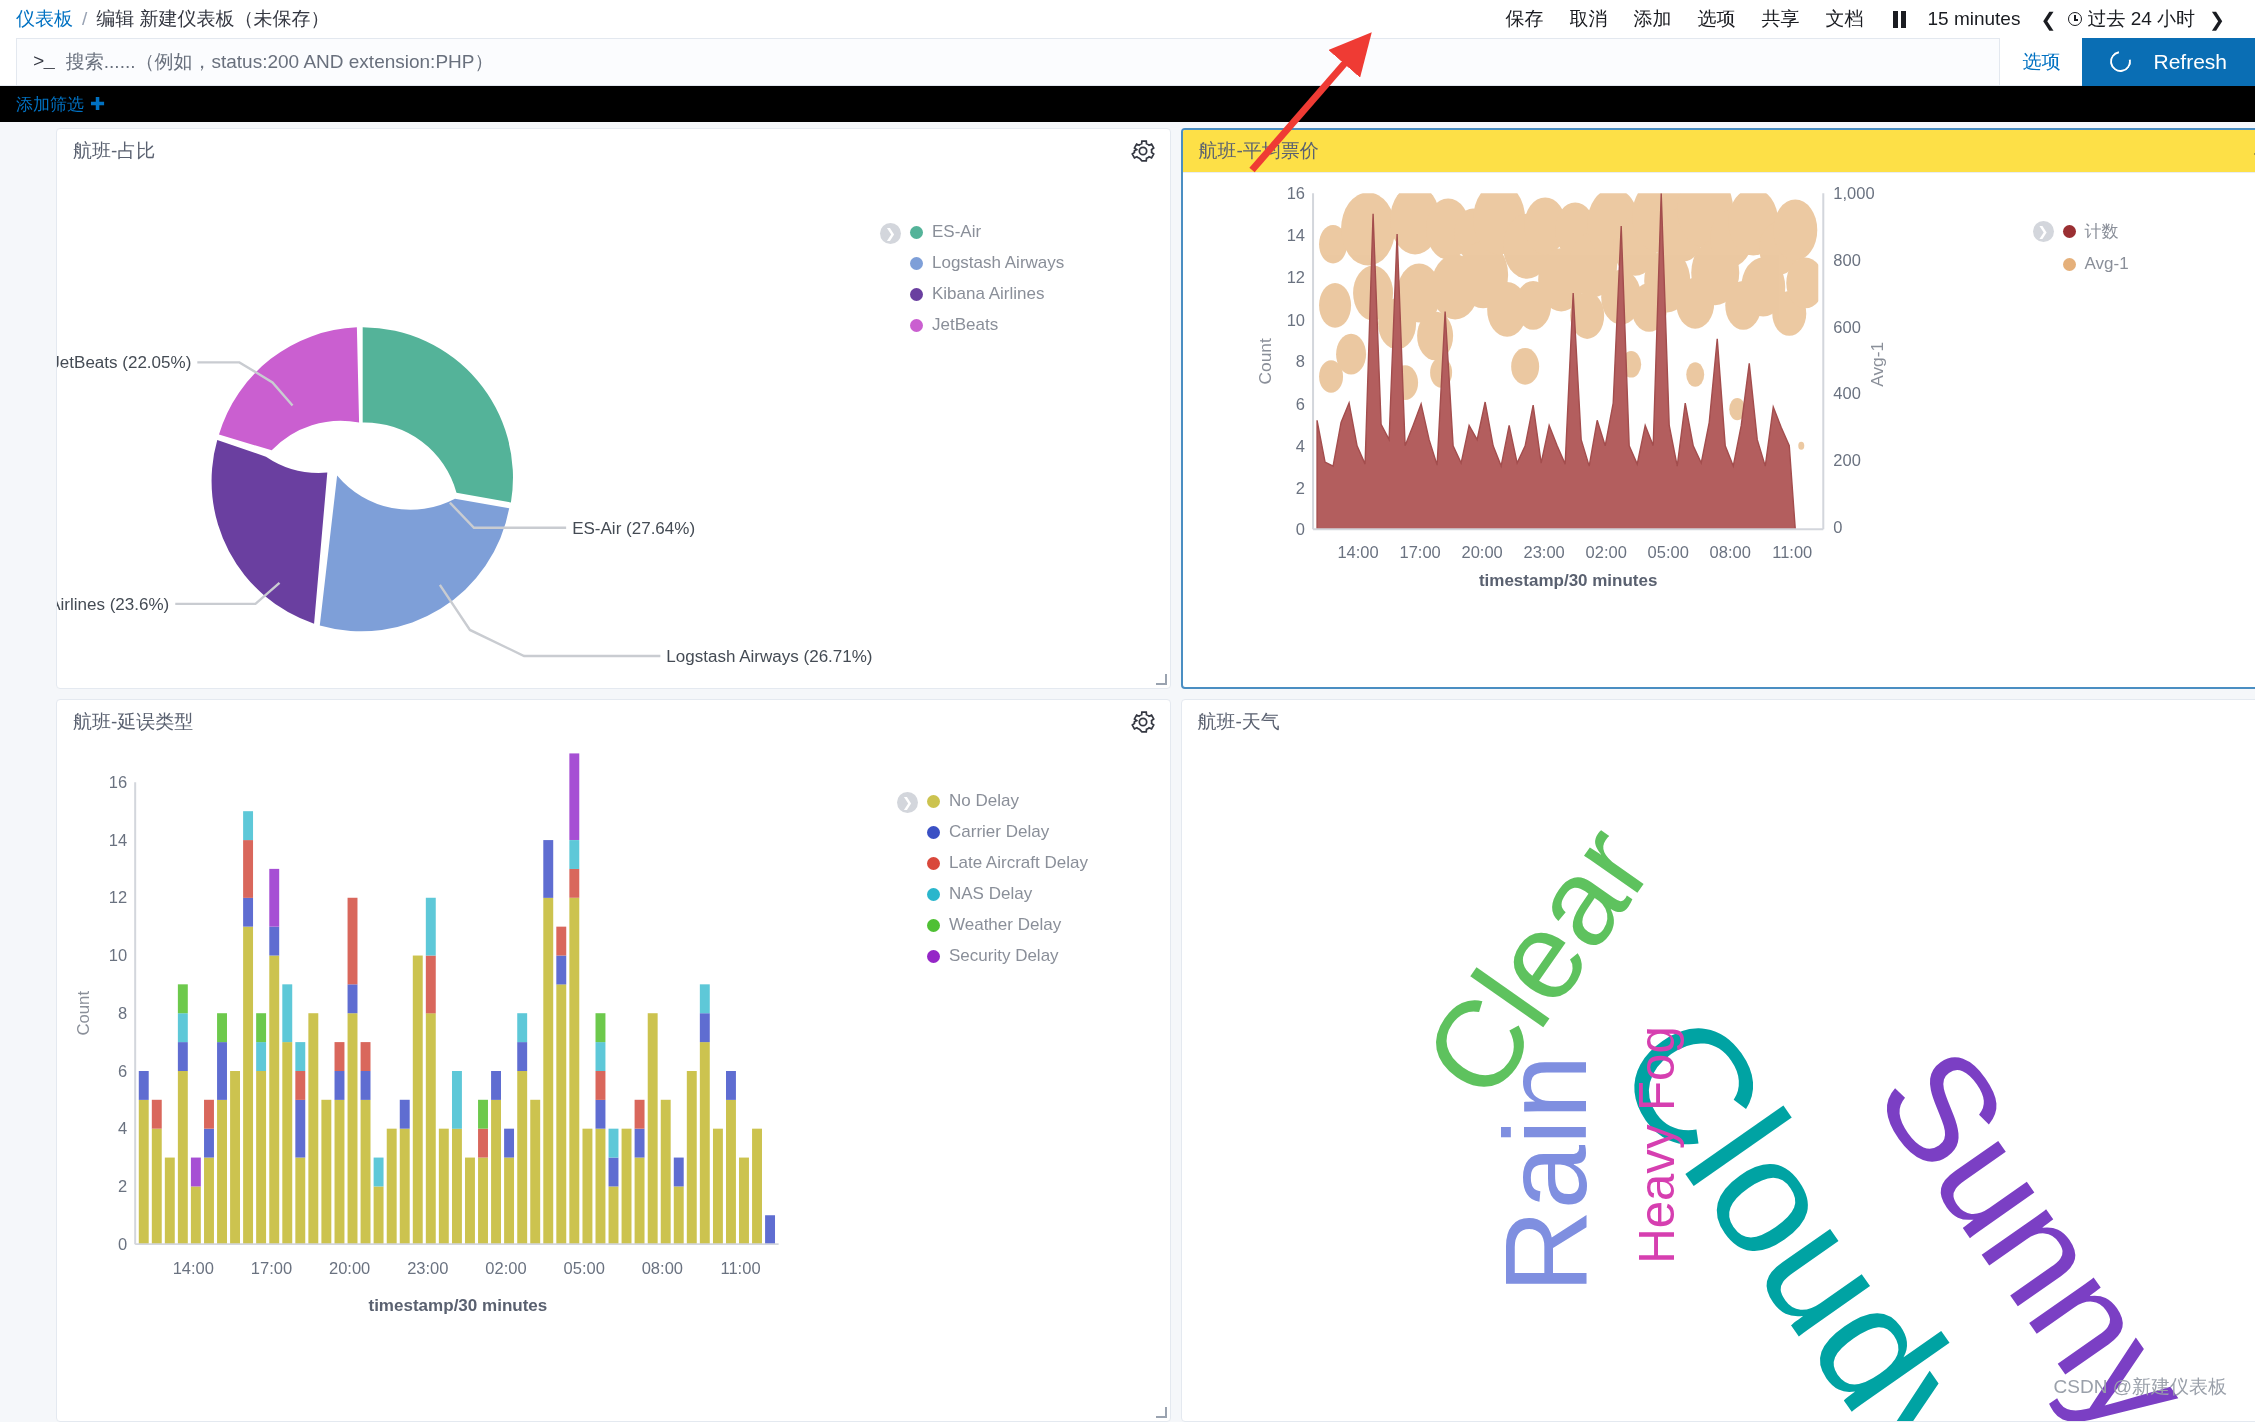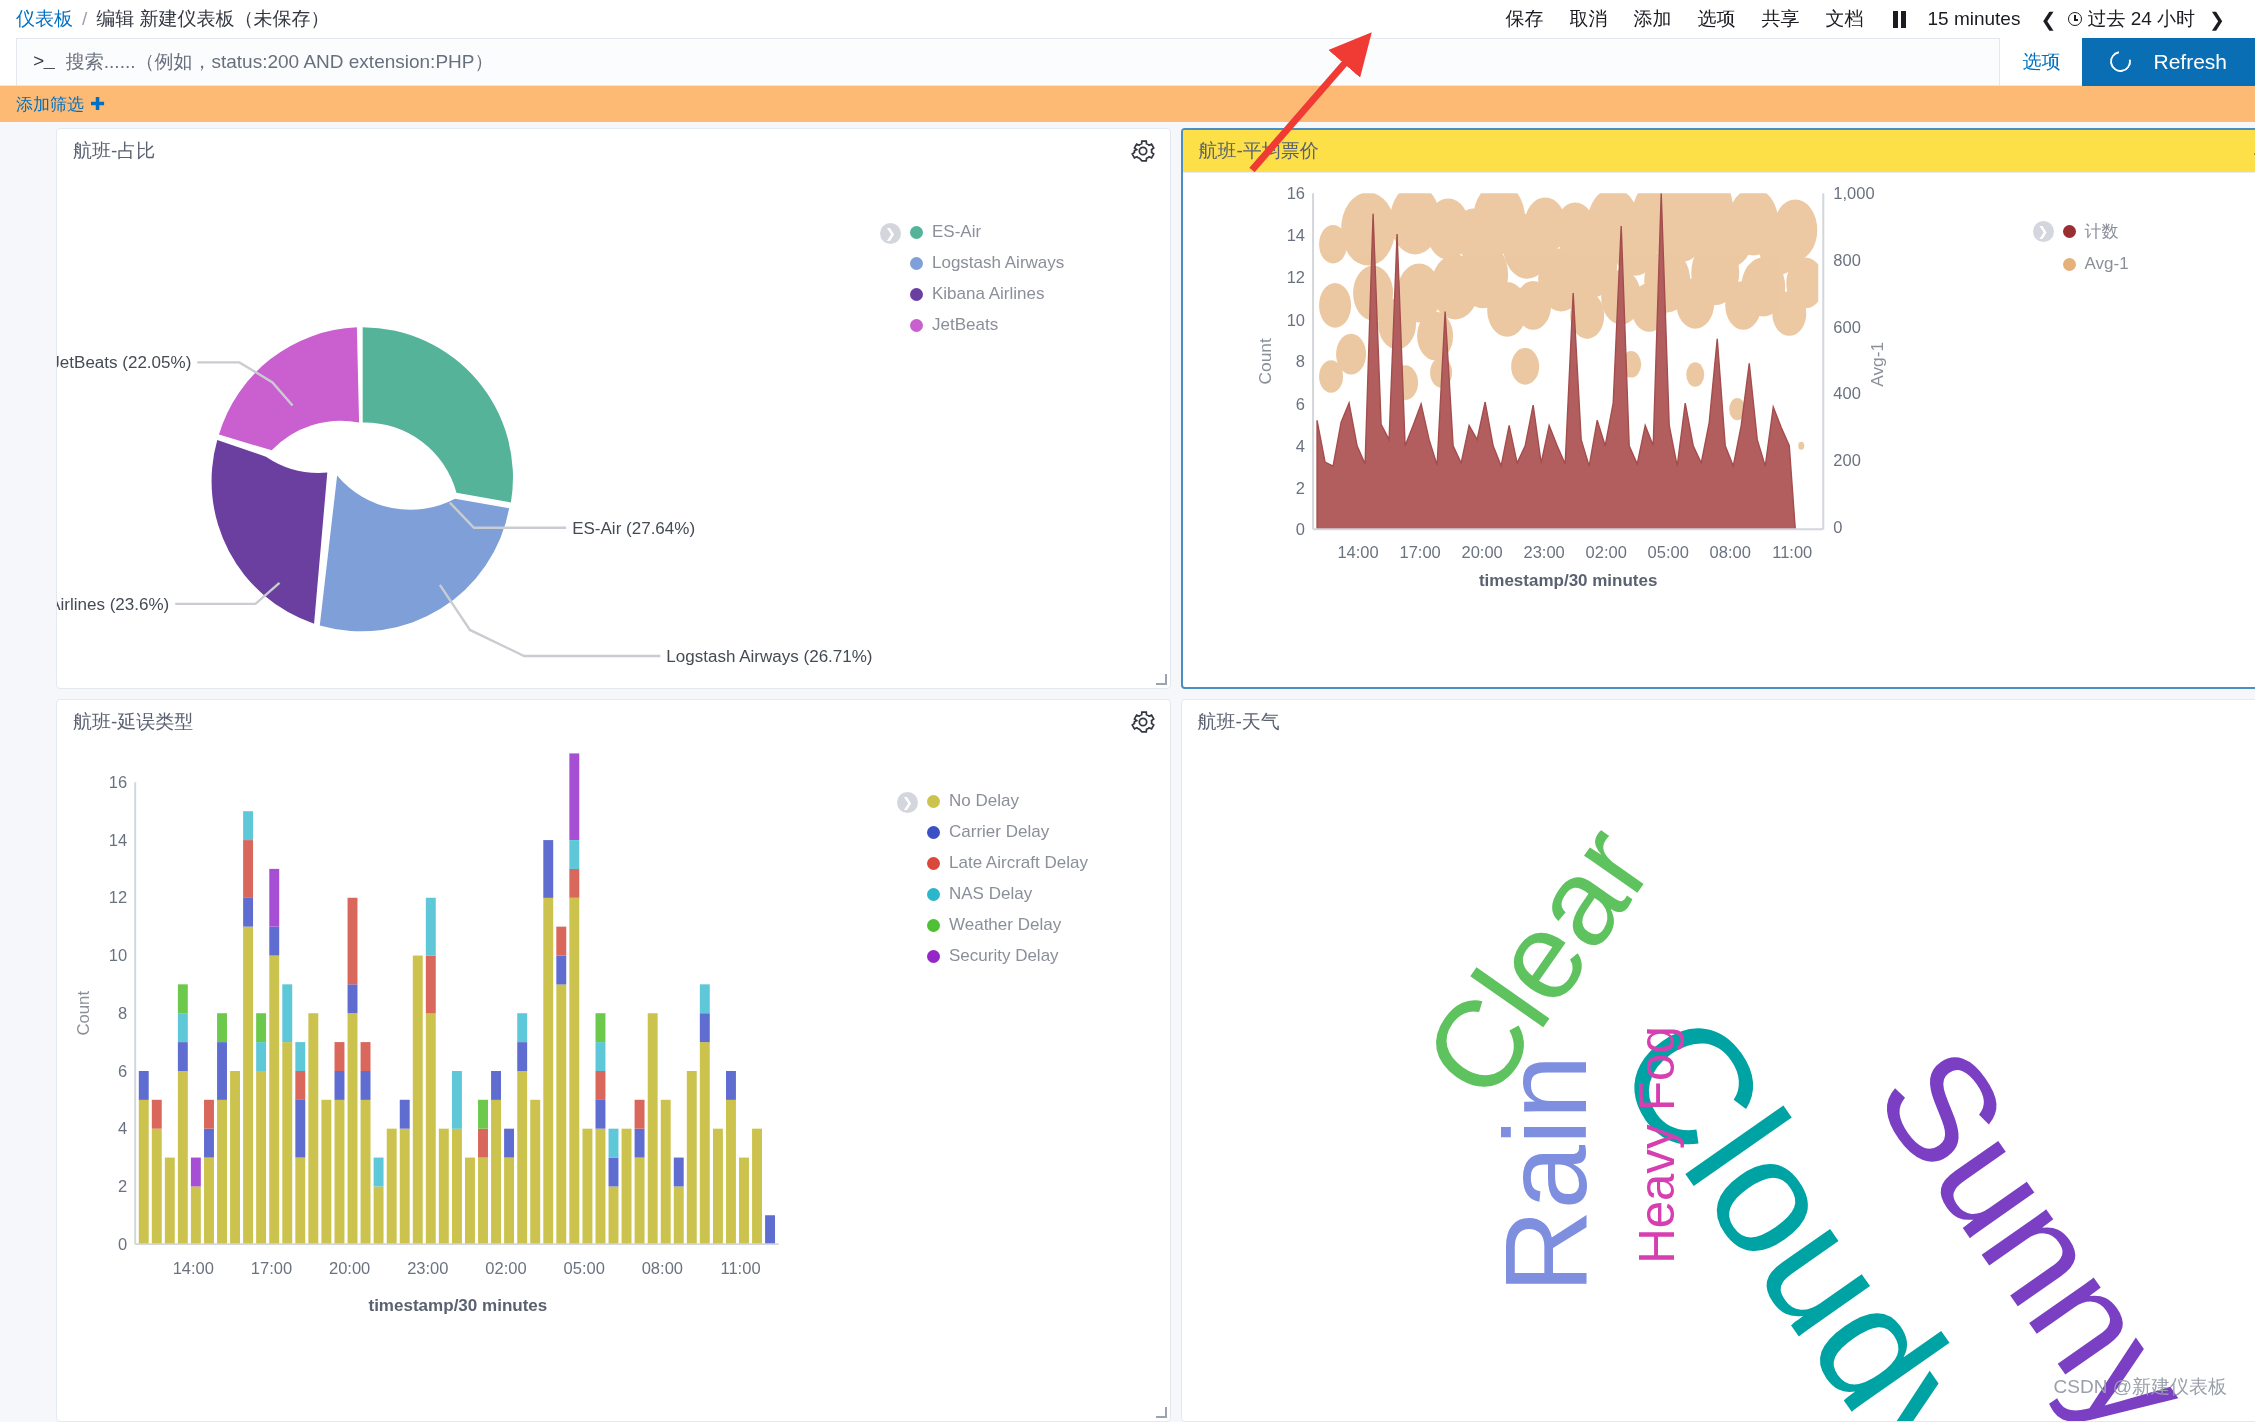--- a/index.html
+++ b/index.html
@@ -55,21 +55,21 @@
   .opt-link { color: #0071c2; font-size: 19px; padding: 0 22px; cursor: pointer; white-space: nowrap; }
   .refresh-btn {
     height: 48px; min-width: 150px;
     background: #0a6eb4; color: #fff;
     display: flex; align-items: center; justify-content: center; gap: 22px;
     font-size: 21px; cursor: pointer; padding: 0 28px;
   }
   .refresh-ico { width: 21px; height: 21px; border: 2.4px solid #fff; border-radius: 50%; border-top-color: transparent; transform: rotate(35deg); }
 
   
-  .filterbar { height: 36px; background: #fdba74; display: flex; align-items: center; padding: 0 16px; }
+  .filterbar { height: 36px; background: #000000; display: flex; align-items: center; padding: 0 16px; }
   .filter-add { color: #0071c2; font-size: 17px; cursor: pointer; display:flex; align-items:center; gap:6px;}
   .plus { font-weight: bold; font-size: 18px; }
 
   
   .grid {
     position: absolute; left: 0; top: 122px;
     width: 2255px; height: 1300px;
     padding: 6px 8px 0 8px;
     display: grid;
     grid-template-columns: 1fr 1fr;

